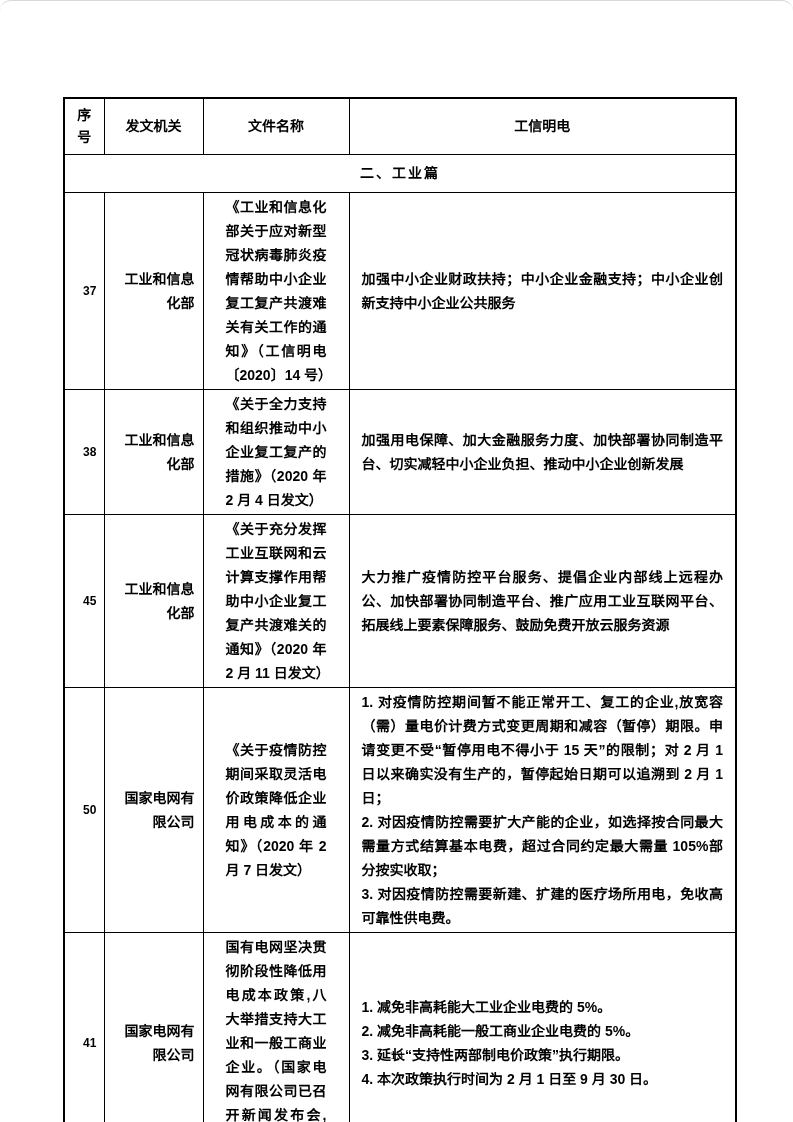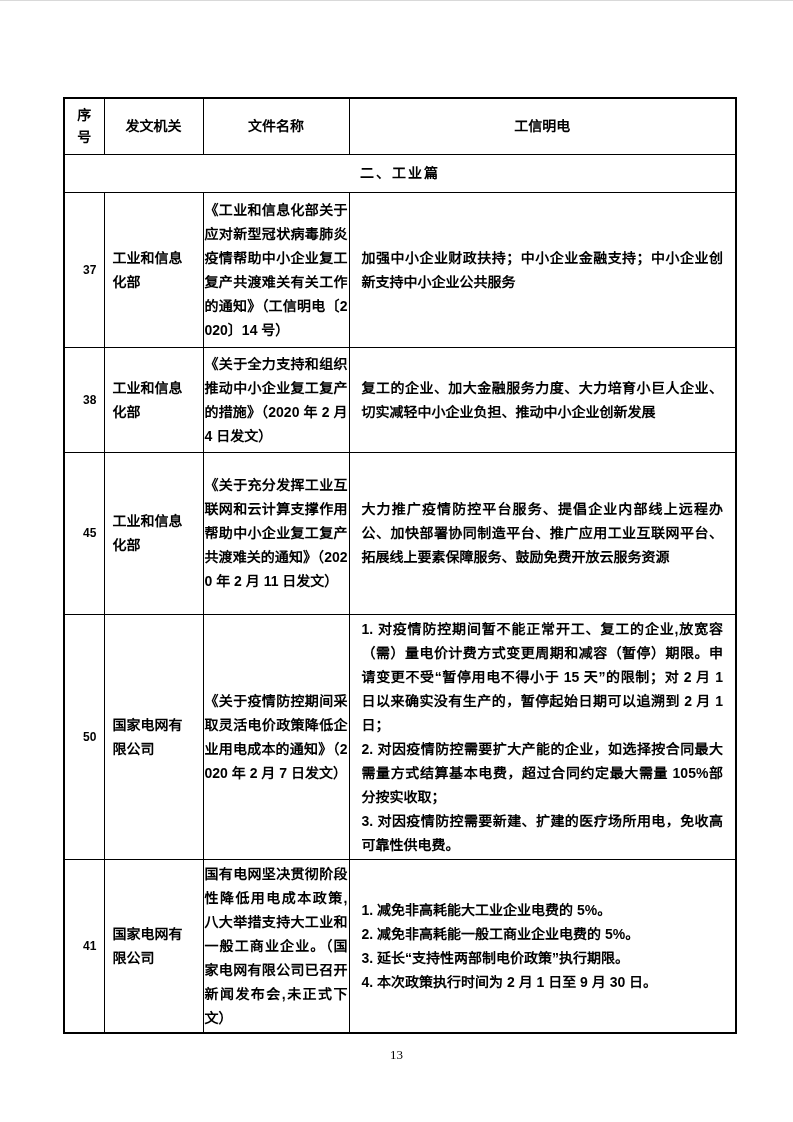--- a/index.html
+++ b/index.html
@@ -9,20 +9,21 @@
     height: 1122px;
     position: relative;
     font-family: "Liberation Sans", "DejaVu Sans", sans-serif;
     color: #000000;
   }
   .page {
     position: absolute;
     inset: 0;
     background: #ffffff;
     border-top: 1px solid #d9d9d9;
+    border-radius: 11px;
   }
   table.policy-table {
     position: absolute;
     left: 63px;
     top: 96px;
     width: 672px;
     border-collapse: collapse;
     table-layout: fixed;
     border: 2px solid #000000;
   }
@@ -59,24 +60,24 @@
     letter-spacing: 2px;
     padding: 2px;
   }
   tr.r37 { height: 155px; }
   tr.r38 { height: 105px; }
   tr.r39 { height: 162px; }
   tr.r40 { height: 218px; }
   tr.r41 { height: 173px; }
 
   td.cell-no { text-align: center; font-size: 12px; padding: 18px; }
-  td.cell-agency { text-align: left; padding: 2px 8px; }
+  td.cell-agency { text-align: right; padding: 2px 8px; }
   td.cell-doc {
     text-align: justify;
-    padding: 2px 1px;
+    padding: 2px 22px;
     word-break: break-all;
   }
   td.cell-content {
     text-align: justify;
     padding: 2px 12px;
     word-break: break-all;
   }
   td.cell-content p { margin: 0; }
 
   .page-number {
@@ -125,21 +126,21 @@
       <td class="cell-content">
         <p>加强中小企业财政扶持；中小企业金融支持；中小企业创新支持中小企业公共服务</p>
       </td>
     </tr>
 
     <tr class="r38">
       <td class="cell-no">38</td>
       <td class="cell-agency">工业和信息化部</td>
       <td class="cell-doc">《关于全力支持和组织推动中小企业复工复产的措施》（2020 年 2 月 4 日发文）</td>
       <td class="cell-content">
-        <p>复工的企业、加大金融服务力度、大力培育小巨人企业、切实减轻中小企业负担、推动中小企业创新发展</p>
+        <p>加强用电保障、加大金融服务力度、加快部署协同制造平台、切实减轻中小企业负担、推动中小企业创新发展</p>
       </td>
     </tr>
 
     <tr class="r39">
       <td class="cell-no">45</td>
       <td class="cell-agency">工业和信息化部</td>
       <td class="cell-doc">《关于充分发挥工业互联网和云计算支撑作用帮助中小企业复工复产共渡难关的通知》（2020 年 2 月 11 日发文）</td>
       <td class="cell-content">
         <p>大力推广疫情防控平台服务、提倡企业内部线上远程办公、加快部署协同制造平台、推广应用工业互联网平台、拓展线上要素保障服务、鼓励免费开放云服务资源</p>
       </td>

